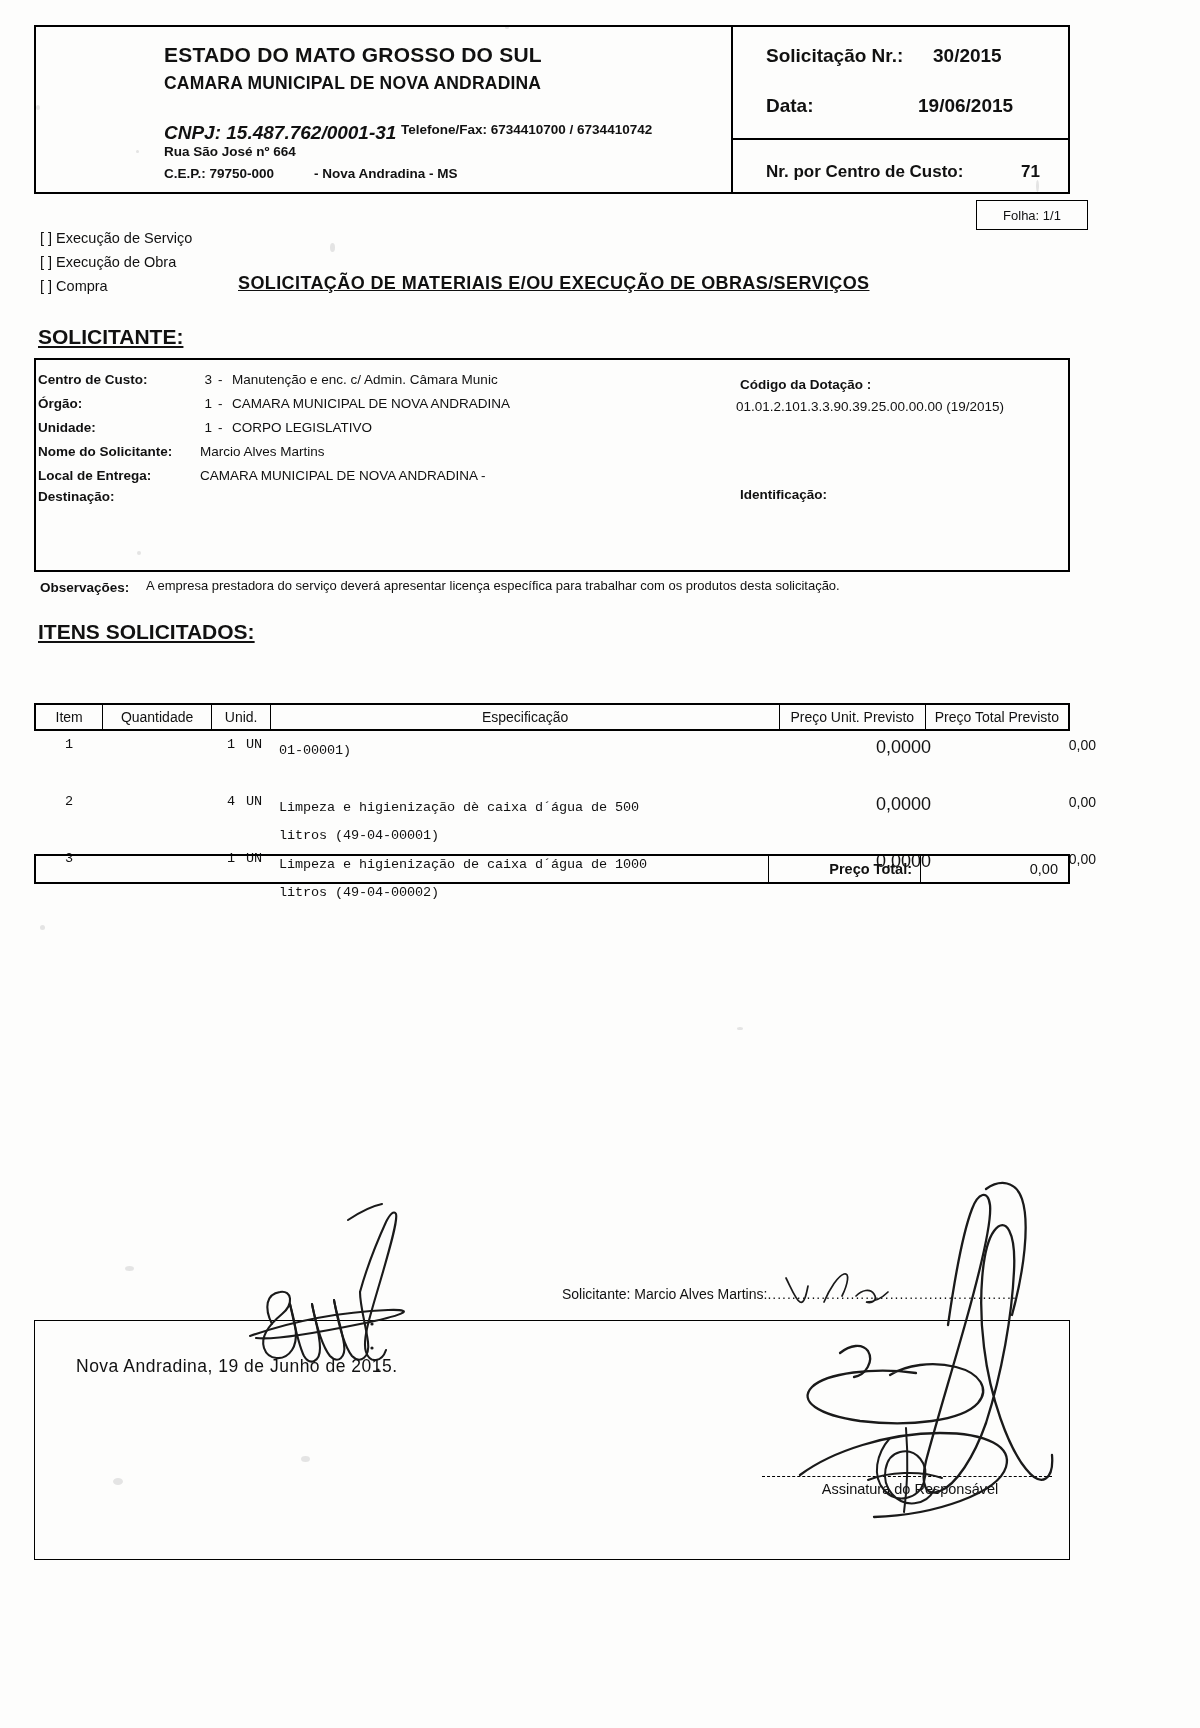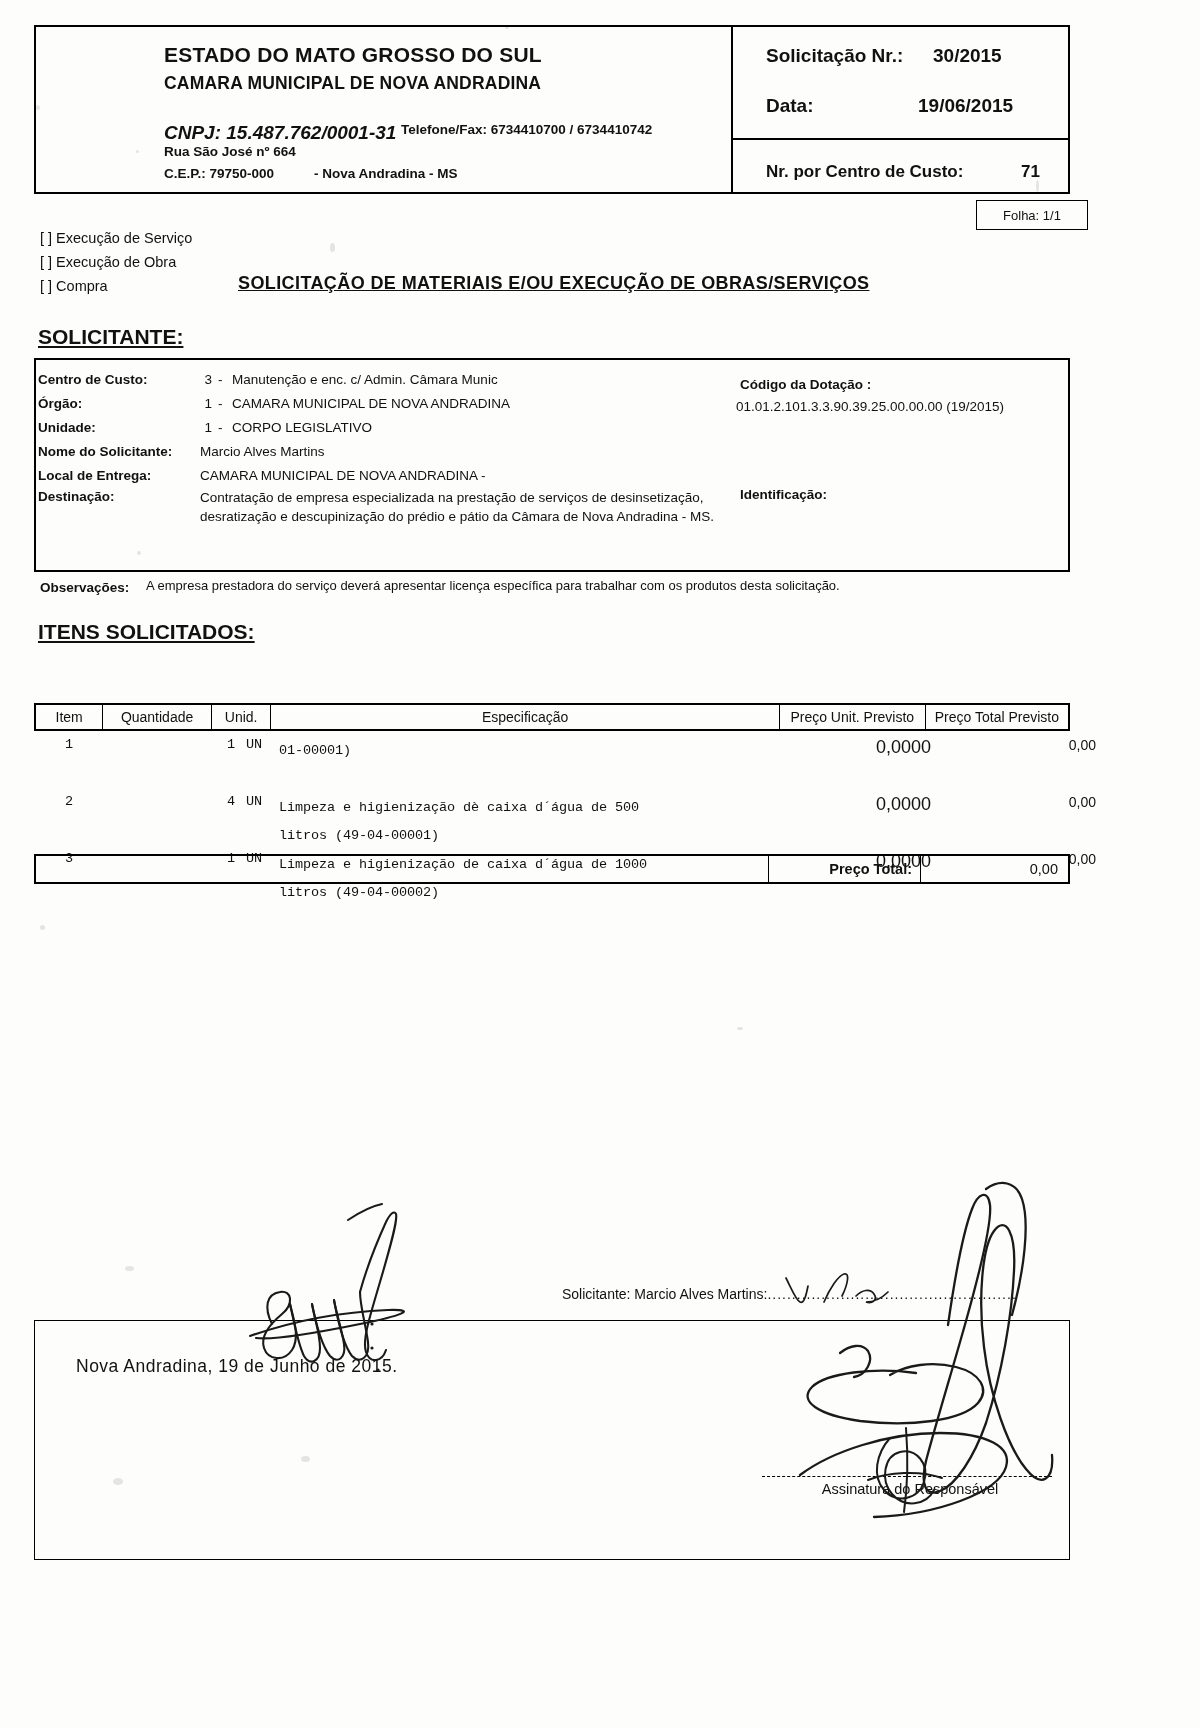--- a/index.html
+++ b/index.html
@@ -223,21 +223,20 @@
   <div class="f-dash r3">-</div>
   <div class="f-val r3">CORPO LEGISLATIVO</div>
 
   <div class="f-lbl r4">Nome do Solicitante:</div>
   <div class="f-plain r4">Marcio Alves Martins</div>
 
   <div class="f-lbl r5">Local de Entrega:</div>
   <div class="f-plain r5">CAMARA MUNICIPAL DE NOVA ANDRADINA   -</div>
 
   <div class="f-lbl r6">Destinação:</div>
-  <div class="destext">Contratação de empresa especializada na prestação de serviços de desinsetização, desratização e descupinização do prédio e pátio da Câmara de Nova Andradina - MS.</div>
 
   <div class="cod-lbl">Código da Dotação :</div>
   <div class="cod-val">01.01.2.101.3.3.90.39.25.00.00.00 (19/2015)</div>
   <div class="ident-lbl">Identificação:</div>
 
   <div class="obs-lbl">Observações:</div>
   <div class="obs-val">A empresa prestadora do serviço deverá apresentar licença específica para trabalhar com os produtos desta solicitação.</div>
 
   <div class="sec-itens">ITENS SOLICITADOS:</div>
 

